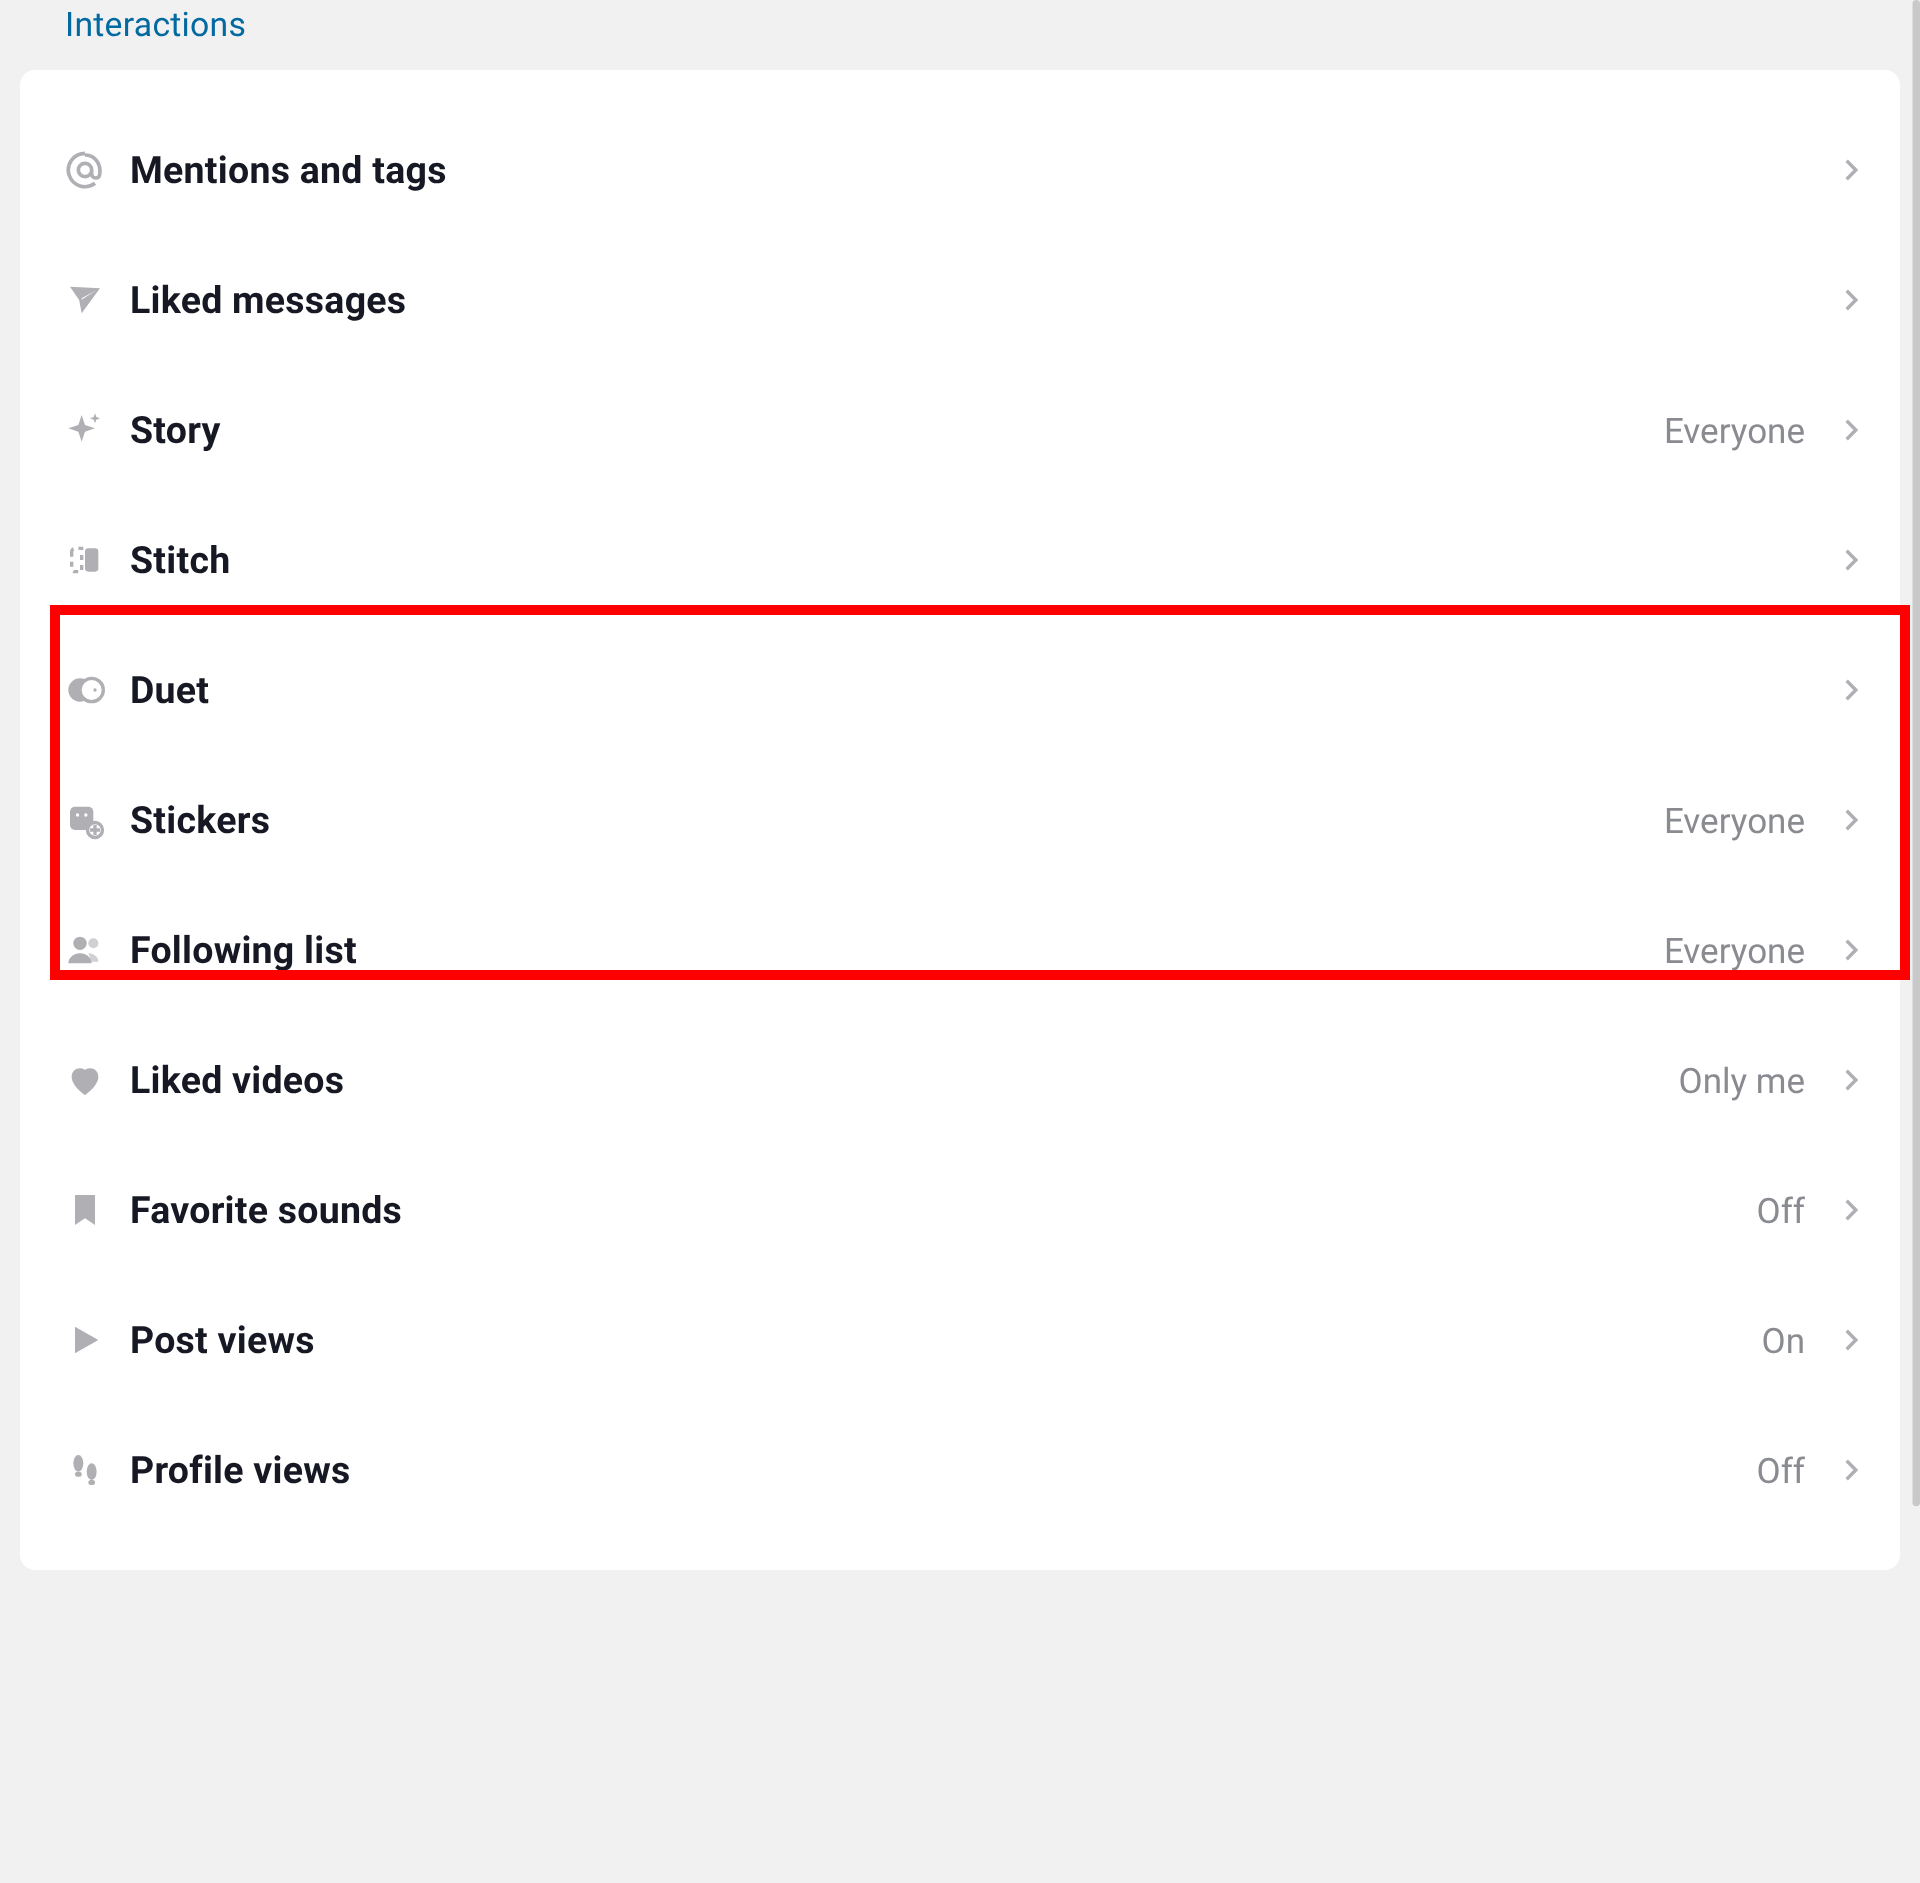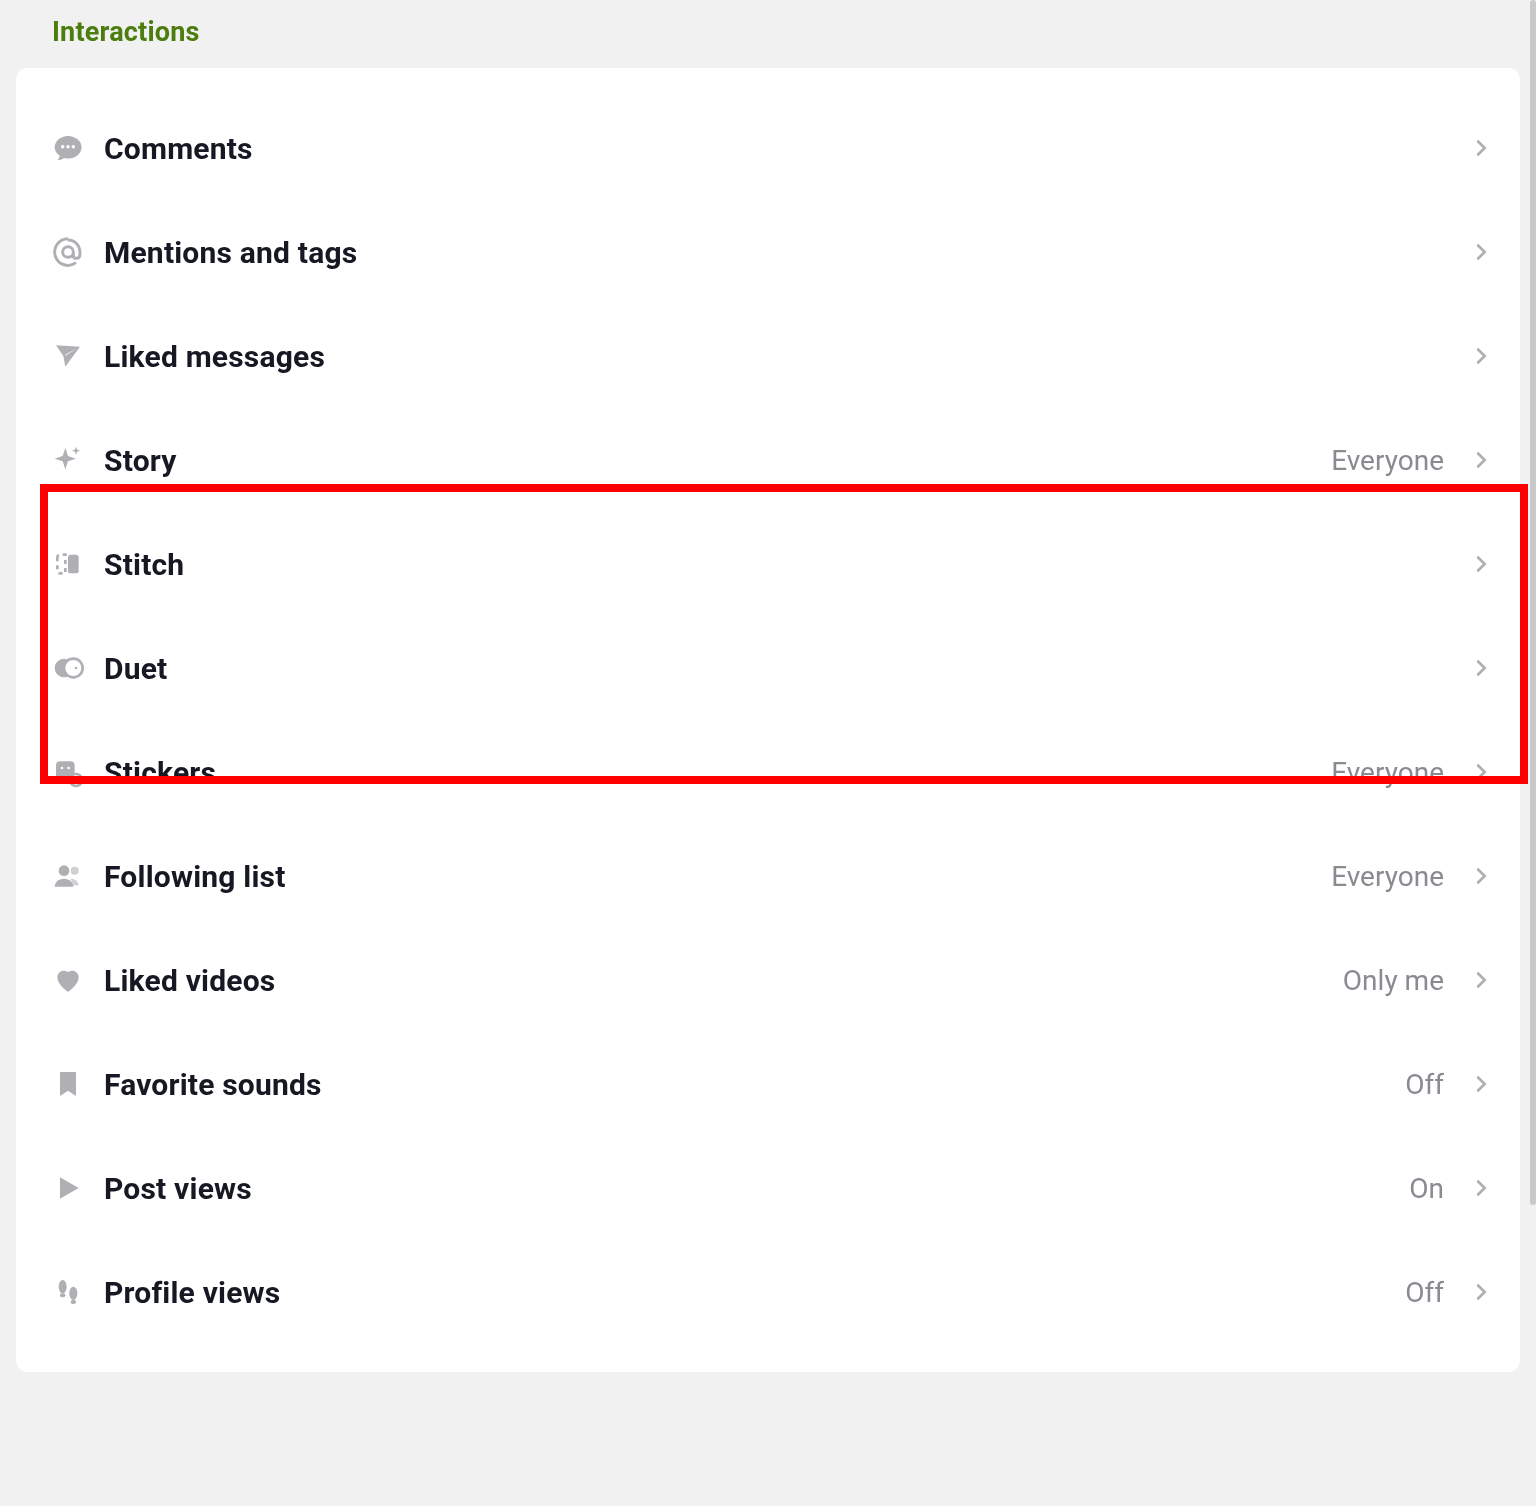--- a/index.html
+++ b/index.html
@@ -23,23 +23,23 @@
     position: absolute;
     right: 0;
     top: 0;
     width: 6px;
     height: 80%;
     background: #c9c9c9;
     border-radius: 3px;
   }
   .section-header {
     font-size: 27px;
-    font-weight: 700;
-    color: #4d7c0f;
-    padding: 16px 0 20px 52px;
+    font-weight: 400;
+    color: #0369a1;
+    padding: 4px 0 20px 52px;
     letter-spacing: 0.2px;
   }
   .panel {
     background: #ffffff;
     margin: 0 16px 0 16px;
     border-radius: 12px;
     padding: 28px 0 28px 0;
     position: relative;
   }
   .row {
@@ -90,32 +90,20 @@
     z-index: 10;
   }
 </style>
 </head>
 <body>
 
 <div class="section-header">Interactions</div>
 
 <div class="panel">
 
-  <div class="row">
-    <span class="icon-slot">
-      <svg viewBox="0 0 24 24">
-          <path d="M12 3C6.5 3 2 6.9 2 11.5c0 2.6 1.5 4.9 3.8 6.4-.1 1-.6 2.3-1.6 3.3 2 0 3.8-.9 5-1.7 1 .3 2 .4 3 .4 5.5 0 10-3.9 10-8.5S17.5 3 12 3zm-4 9.3c-.7 0-1.3-.6-1.3-1.3S7.3 9.7 8 9.7s1.3.6 1.3 1.3-.6 1.3-1.3 1.3zm4 0c-.7 0-1.3-.6-1.3-1.3s.6-1.3 1.3-1.3 1.3.6 1.3 1.3-.6 1.3-1.3 1.3zm4 0c-.7 0-1.3-.6-1.3-1.3s.6-1.3 1.3-1.3 1.3.6 1.3 1.3-.6 1.3-1.3 1.3z"></path>
-        </svg>
-    </span>
-    <span class="label">Comments</span>
-    <span class="value"></span>
-    <span class="chevron"><svg viewBox="0 0 24 24">
-          <polyline points="8 4 16 12 8 20"></polyline>
-        </svg></span>
-  </div>
 
   <div class="row">
     <span class="icon-slot">
       <svg viewBox="0 0 24 24">
           <path fill="none" stroke="#b0b0b4" stroke-width="2.2" d="M12 2a10 10 0 1 0 6 18M16 12a4 4 0 1 1-8 0 4 4 0 0 1 8 0zm0 0v2.2c0 1.5 1 2.6 2.4 2.6 1.7 0 2.6-1.5 2.6-3.8C21 6.8 17 3 12 3"></path>
         </svg>
     </span>
     <span class="label">Mentions and tags</span>
     <span class="value"></span>
     <span class="chevron"><svg viewBox="0 0 24 24">

